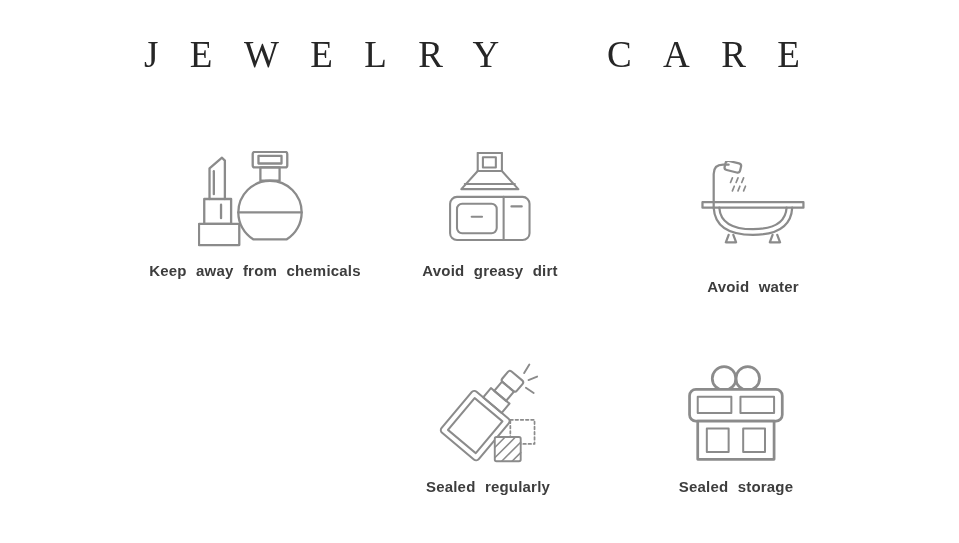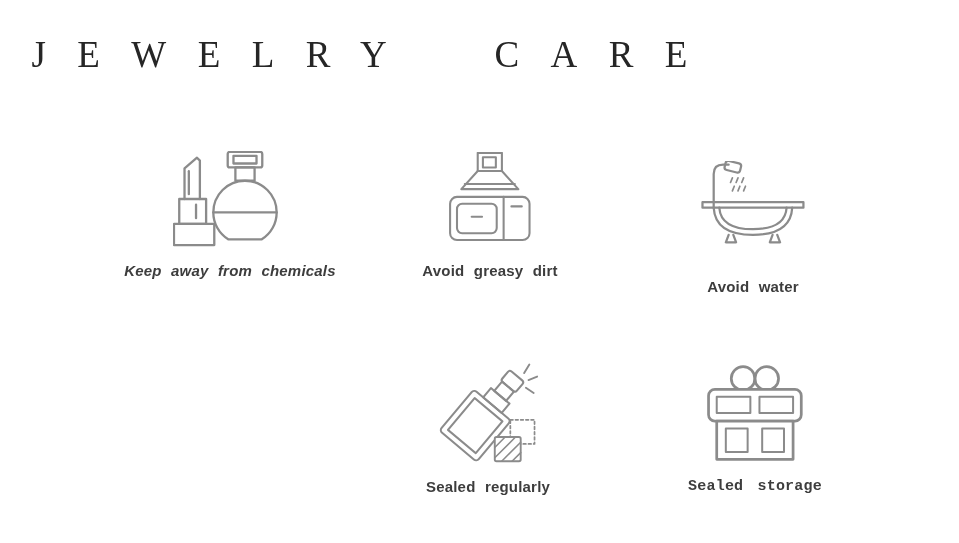--- a/index.html
+++ b/index.html
@@ -2,38 +2,38 @@
 <html style="--bg: #ffffff; --title-color: #262626; --label-color: #3d3d3d; --icon-stroke: #8b8b8b;"><head>
 <meta charset="utf-8">
 <style>
   html,body{margin:0;padding:0;background:#fff;}
   .stage{
     position:relative;width:959px;height:543px;overflow:hidden;
     background:var(--bg,#ffffff);
     font-family:"Liberation Sans","DejaVu Sans",sans-serif;
   }
   .title{
-    position:absolute;top:33px;left:0;right:15px;
+    position:absolute;top:33px;left:0;right:15px;text-align:center;
     font-family:"Liberation Serif","DejaVu Serif",serif;
     font-size:37px;font-weight:400;color:var(--title-color,#262626);
     letter-spacing:0.85em;word-spacing:1.0em;padding-left:0.85em;white-space:nowrap;
   }
   .card{position:absolute;width:250px;display:flex;flex-direction:column;align-items:center;}
   .icon-box{height:114px;display:flex;align-items:flex-end;justify-content:center;}
   .icon-svg{color:var(--icon-stroke,#8b8b8b);display:block;}
   .label{
     margin-top:15px;font-size:15px;font-weight:700;
     color:var(--label-color,#3d3d3d);letter-spacing:0.2px;word-spacing:5px;white-space:nowrap;
   }
-  #card-chemicals{left:105px;top:133px;font-style:italic;}
+  #card-chemicals{left:130px;top:133px;}
   #card-grease{left:365px;top:133px;}
   #card-water{left:628px;top:133px;gap:16px;}
   #card-friction{left:105px;top:349px;}
   #card-clean{left:363px;top:349px;}
-  #card-storage{left:630px;top:349px;font-family:Liberation Mono, monospace;}
+  #card-storage{left:611px;top:349px;}
 </style>
 </head>
 <body>
 
 <div class="stage">
 
   <div class="title">JEWELRY CARE</div>
 
   <div class="card" id="card-chemicals">
     <div class="icon-box">

